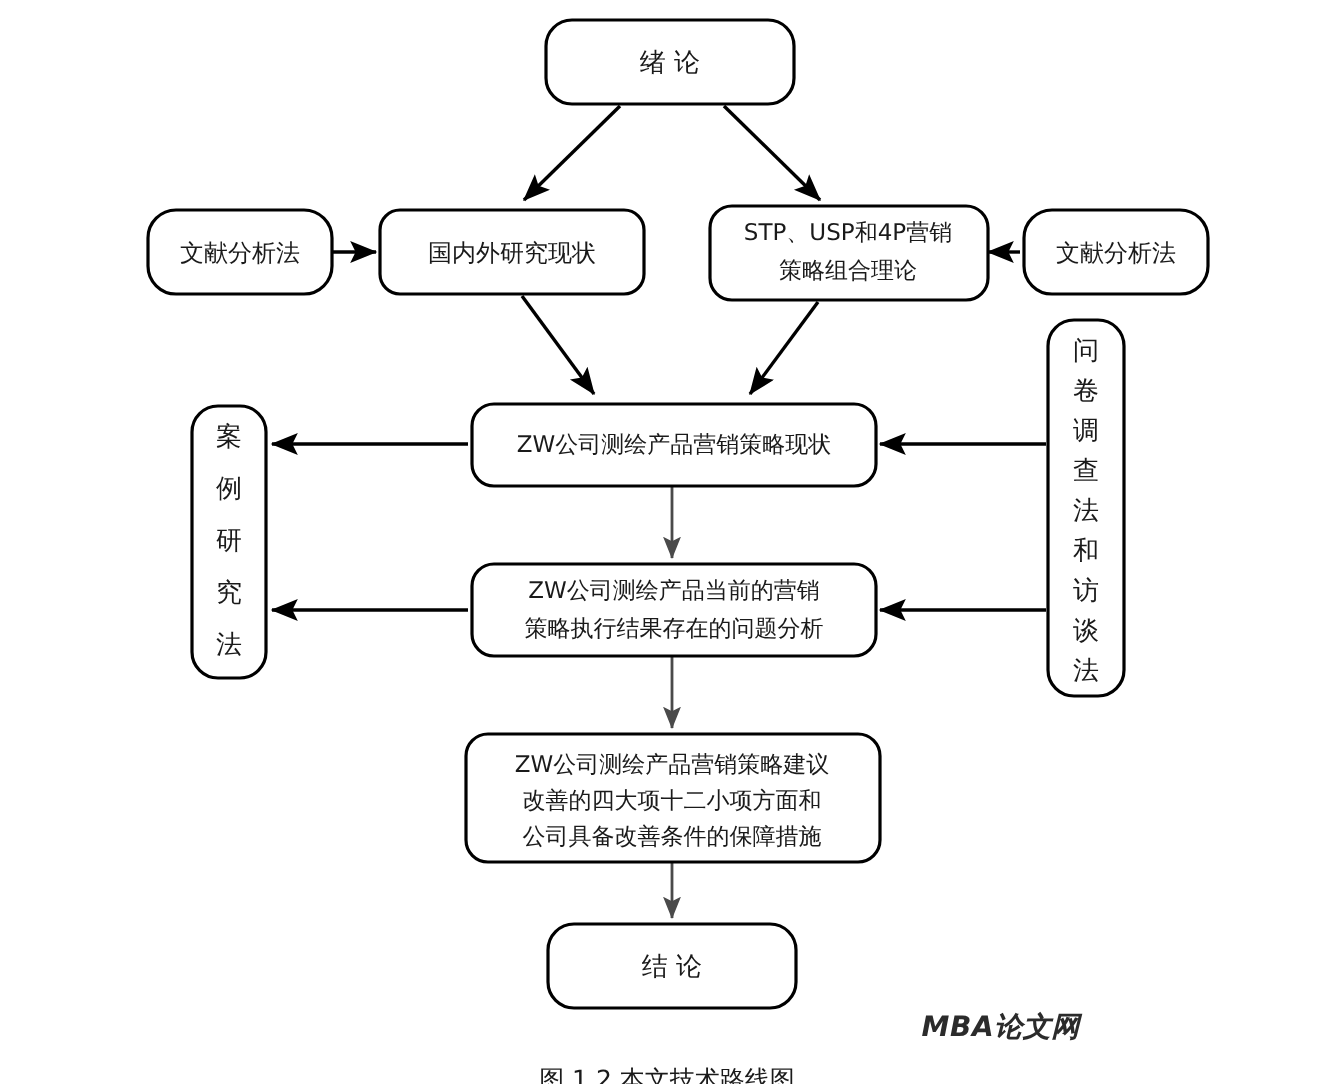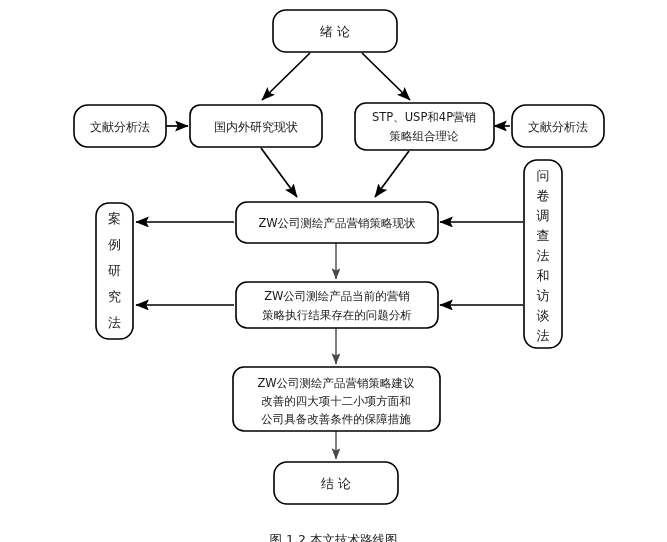--- a/index.html
+++ b/index.html
@@ -187,15 +187,16 @@
 
     <g>
       <rect class="node-shape" x="274" y="462" width="124" height="42" rx="13" ry="13"></rect>
       <text class="node-text t13" x="336" y="484">结    论</text>
     </g>
   </svg>
 
   <div class="caption">图 1.2  本文技术路线图</div>
 
   <div class="watermark">
+    <div class="wm-brand">MBA论文网</div>
   </div>
 
 </div>
 
 </body></html>

